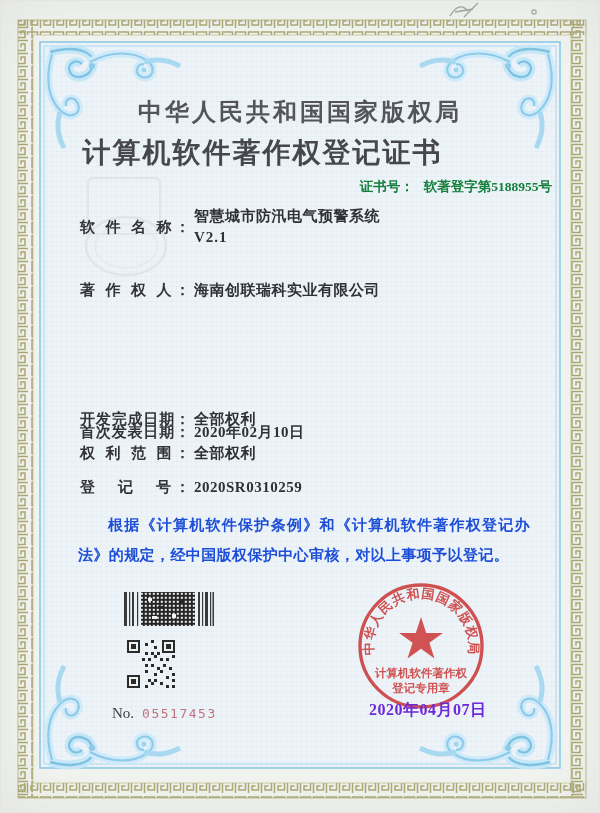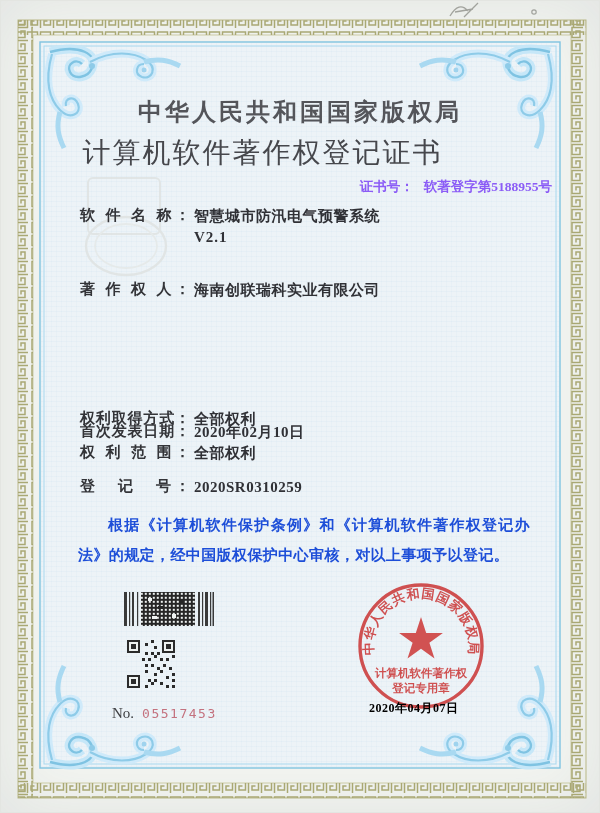--- a/index.html
+++ b/index.html
@@ -9,42 +9,42 @@
     box-shadow:inset 0 0 0 1px #e3e5e1, inset 0 0 70px rgba(90,100,110,.12);}
   .inner-bg{position:absolute;left:41px;top:43px;width:518px;height:724px;z-index:0;
     background-color:#edf3f7;
     background-image:
       repeating-linear-gradient(0deg, rgba(140,190,225,0.07) 0 1px, rgba(0,0,0,0) 1px 5px),
       repeating-linear-gradient(90deg, rgba(140,190,225,0.055) 0 1px, rgba(0,0,0,0) 1px 5px);}
   svg.deco{position:absolute;left:0;top:0;z-index:1;}
   .authority{position:absolute;left:0;top:96px;width:600px;text-align:center;z-index:2;
     font-size:24px;font-weight:bold;letter-spacing:3px;color:#54555a;}
   .cert-title{position:absolute;left:0;top:134px;width:525px;text-align:center;z-index:2;
-    font-size:28px;font-weight:normal;letter-spacing:2px;color:#46474c;}
-  .certno{position:absolute;right:48px;top:178px;z-index:2;font-size:13.5px;font-weight:bold;color:#8b5cf6;}
+    font-size:28px;font-weight:bold;letter-spacing:2px;color:#46474c;}
+  .certno{position:absolute;right:48px;top:178px;z-index:2;font-size:13.5px;font-weight:bold;color:#15803d;}
   .certno .lbl{margin-right:10px;}
-  .row{position:absolute;left:80px;z-index:2;display:flex;align-items:flex-start;
+  .row{position:absolute;left:80px;z-index:2;display:flex;align-items:center;
     font-size:15px;font-weight:bold;color:#303136;}
   .row .label{display:inline-block;width:110px;flex:none;text-align:justify;text-align-last:justify;color:#333438;}
   .row .val{margin-left:4px;line-height:21px;letter-spacing:0.5px;}
   .row .val .v2{display:block;letter-spacing:1px;}
   .r0{top:206px;} .r1{top:280px;} .r2{top:340px;} .r3{top:374px;margin-top:48px;}
   .r4{top:409px;} .r5{top:443px;} .r6{top:477px;}
   .statement{position:absolute;left:78px;top:510px;width:452px;z-index:2;margin:0;
     font-size:15px;font-weight:bold;color:#1d4ed8;line-height:30px;text-indent:2em;
     letter-spacing:0.4px;text-align:justify;}
   .serial{position:absolute;left:112px;top:705px;z-index:2;font-size:15px;color:#3f4043;}
   .serial .num{margin-left:8px;font-family:"DejaVu Sans Mono",monospace;font-size:13px;
     color:#c4727f;letter-spacing:1.5px;}
   .barcode{position:absolute;left:124px;top:592px;z-index:2;}
   .qrcode{position:absolute;left:127px;top:640px;z-index:2;}
   .seal{position:absolute;left:349px;top:574px;z-index:3;opacity:0.92;}
   .seal text{font-family:"Liberation Serif","DejaVu Serif",serif;font-weight:bold;}
   .seal-date{position:absolute;left:369px;top:700px;z-index:4;
-    font-size:12px;font-weight:bold;color:#000000;letter-spacing:0.5px;}
+    font-size:16px;font-weight:bold;color:#6d28d9;letter-spacing:0.5px;}
 </style>
 </head>
 <body>
 
 <div class="photo">
   <div class="inner-bg"></div>
 
   <svg class="deco" width="600" height="813" viewBox="0 0 600 813">
     <defs>
       <pattern id="mh" width="13" height="15" patternUnits="userSpaceOnUse">
@@ -106,21 +106,21 @@
   </div>
   <div class="row r1">
     <span class="label">著 作 权 人：</span>
     <span class="val">海南创联瑞科实业有限公司</span>
   </div>
   <div class="row r3">
     <span class="label">首次发表日期：</span>
     <span class="val">2020年02月10日</span>
   </div>
   <div class="row r4">
-    <span class="label">权利取得方式：</span>
+    <span class="label">开发完成日期：</span>
     <span class="val">全部权利</span>
   </div>
   <div class="row r5">
     <span class="label">权 利 范 围：</span>
     <span class="val">全部权利</span>
   </div>
   <div class="row r6">
     <span class="label">登　记　号：</span>
     <span class="val">2020SR0310259</span>
   </div>

